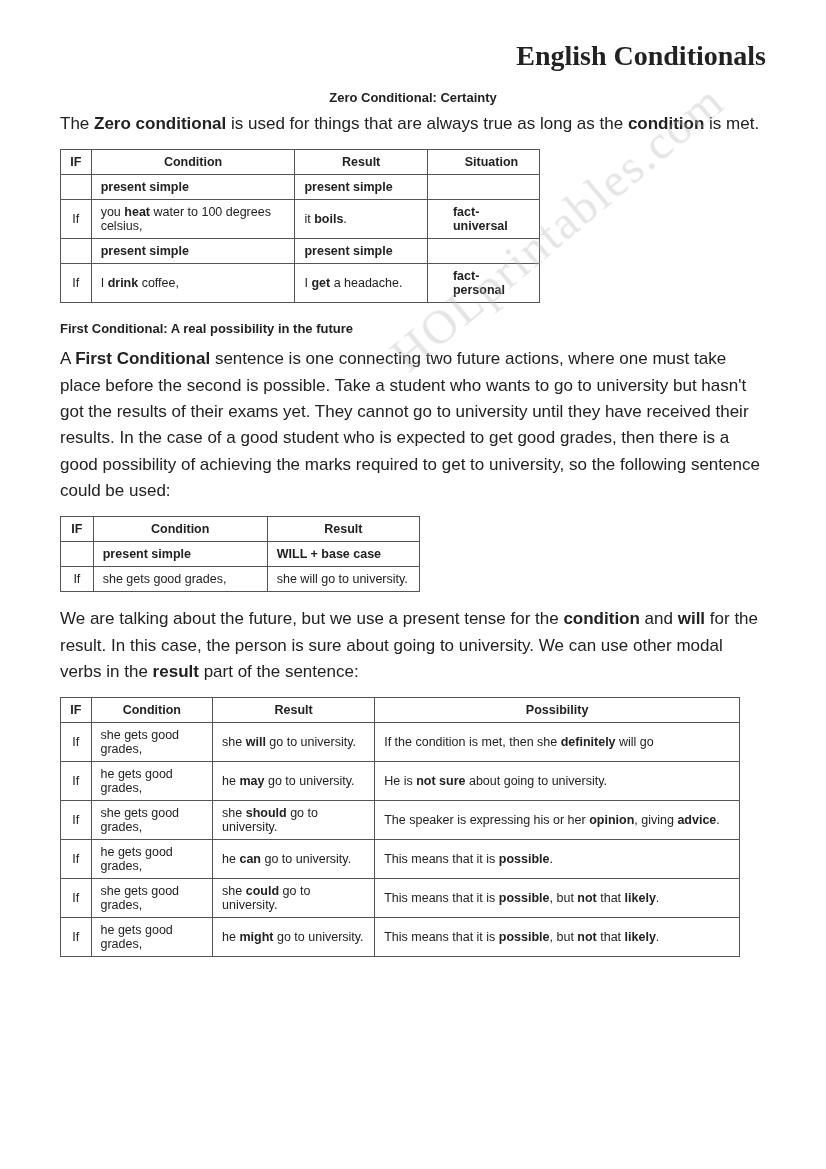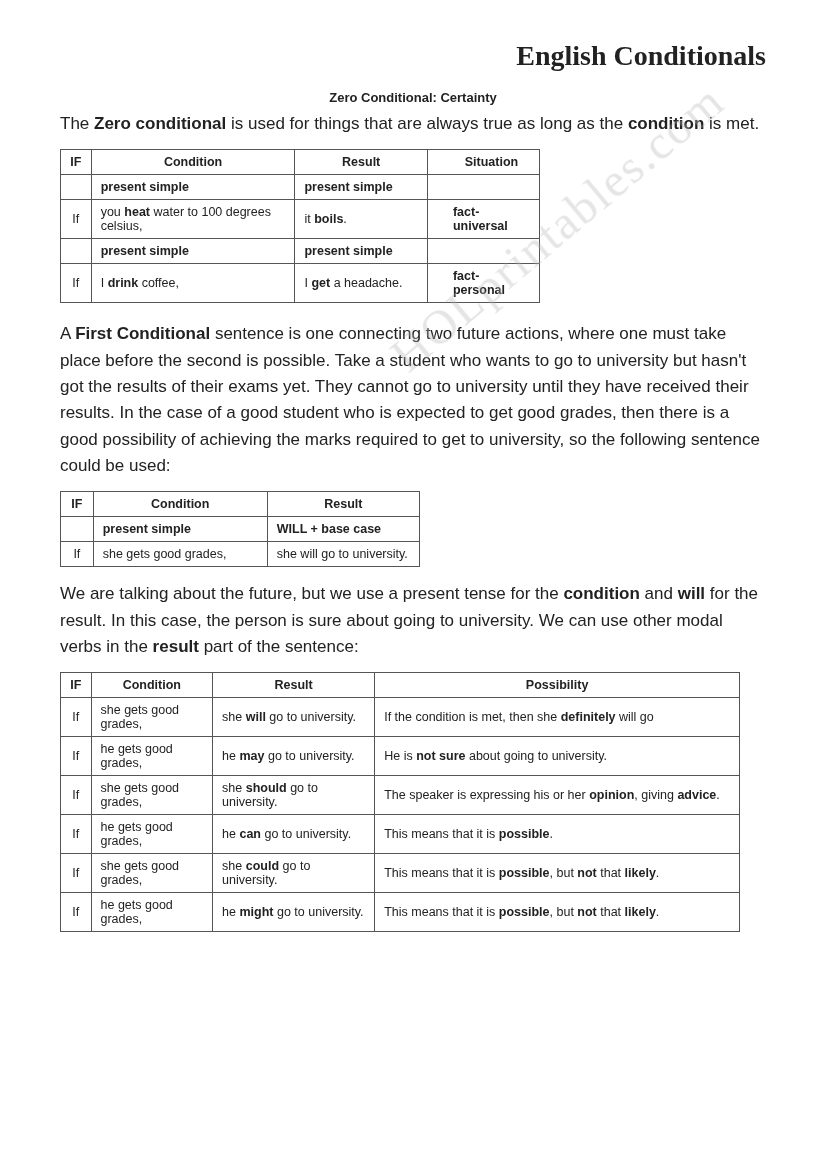--- a/index.html
+++ b/index.html
@@ -123,20 +123,21 @@
   <tr>
     <td class="if-col">If</td>
     <td class="cond-col">I <b>drink</b> coffee,</td>
     <td class="result-col">I <b>get</b> a headache.</td>
     <td class="sit-col"><b>fact- personal</b></td>
   </tr>
 </tbody>
   </table>
 
 <div class="section-gap">
+  <div class="section-subtitle">First Conditional: A real possibility in the future</div>
 </div>
 
 <p class="body-text">
   A <b>First Conditional</b> sentence is one connecting two future actions, where one must take place before the second is possible. Take a student who wants to go to university but hasn't got the results of their exams yet. They cannot go to university until they have received their results. In the case of a good student who is expected to get good grades, then there is a good possibility of achieving the marks required to get to university, so the following sentence could be used:
 </p>
 
 <table class="table2">
   <tbody>
       <tr>
     <th class="if-col">IF</th>

